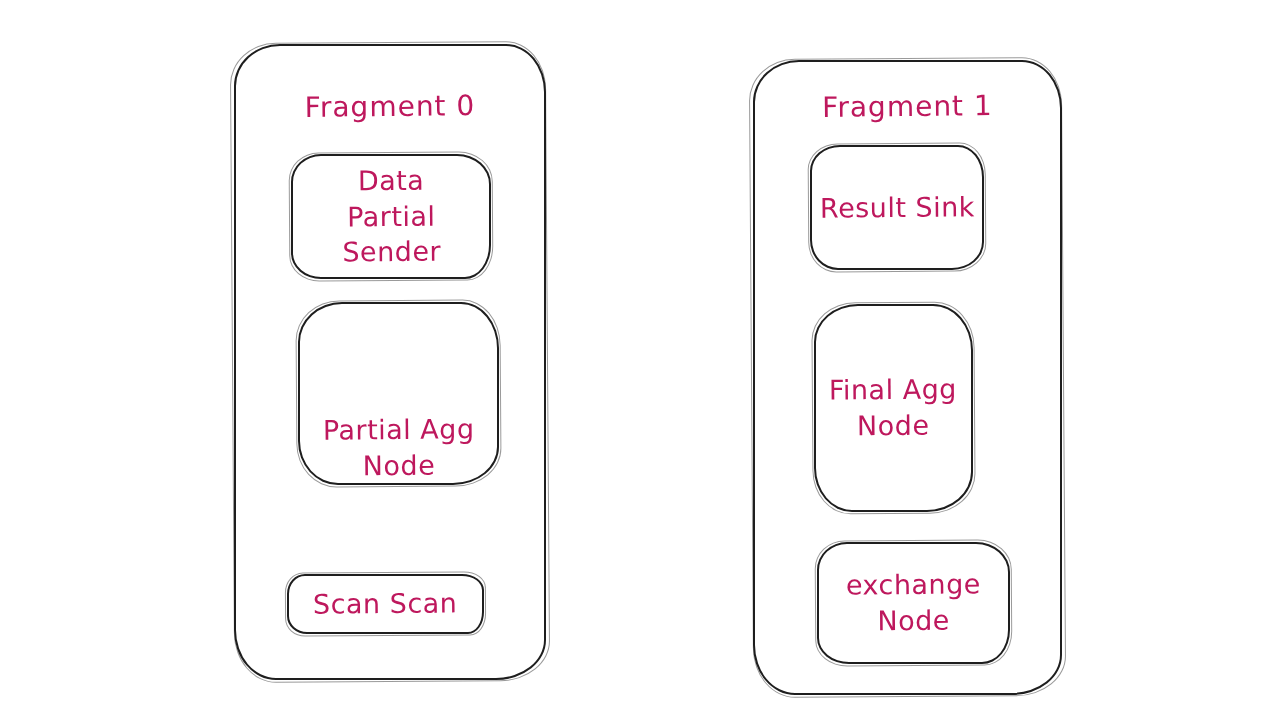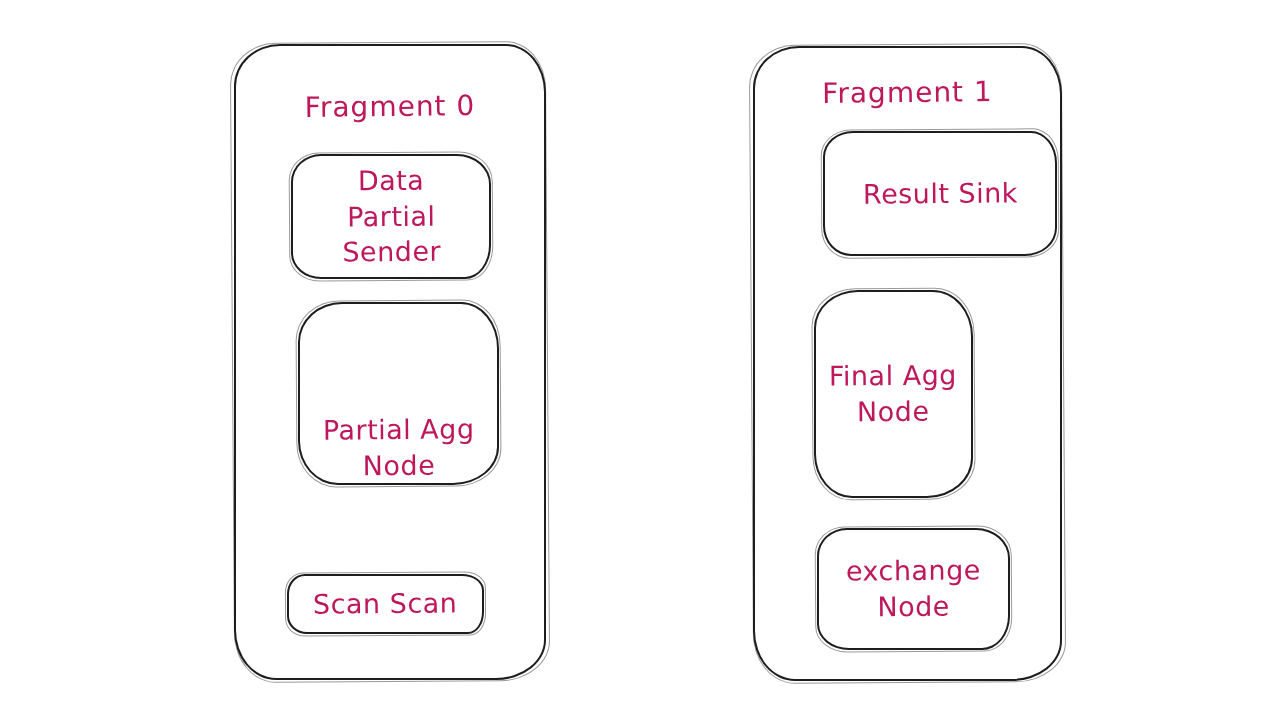--- a/index.html
+++ b/index.html
@@ -30,21 +30,21 @@
     border: 1.5px solid rgba(30, 30, 30, 0.45);
     border-radius: inherit;
     transform: rotate(-0.4deg);
     pointer-events: none;
   }
 
   .fragment {
     border-radius: 46px 40px 50px 42px / 42px 48px 40px 50px;
   }
   .fragment-0 { left: 234px; top: 44px;  width: 312px; height: 636px; }
-  .fragment-1 { left: 753px; top: 46px;  width: 309px; height: 635px; }
+  .fragment-1 { left: 753px; top: 60px;  width: 309px; height: 635px; }
 
   .fragment-title {
     position: absolute;
     left: 0;
     width: 100%;
     text-align: center;
     font-size: 28px;
     letter-spacing: 1px;
     transform: rotate(-0.6deg);
   }
@@ -75,23 +75,22 @@
     border-radius: 44px 38px 46px 40px / 40px 46px 38px 44px;
     align-items: flex-end;
   }
   .node-scan {
     left: 51px; top: 528px; width: 197px; height: 60px;
     border-radius: 18px 22px 16px 20px / 20px 16px 22px 18px;
   }
 
   
   .node-result-sink {
-    left: 55px; top: 83px; width: 234px; height: 125px;
+    left: 55px; top: 83px; width: 174px; height: 125px;
     border-radius: 30px 26px 32px 28px / 26px 32px 28px 30px;
-    margin-left: 13px;
   }
   .node-final-agg {
     left: 59px; top: 242px; width: 159px; height: 208px;
     border-radius: 44px 40px 46px 38px / 38px 46px 40px 44px;
   }
   .node-exchange {
     left: 62px; top: 480px; width: 193px; height: 122px;
     border-radius: 30px 34px 28px 32px / 28px 30px 34px 26px;
   }
 </style>

